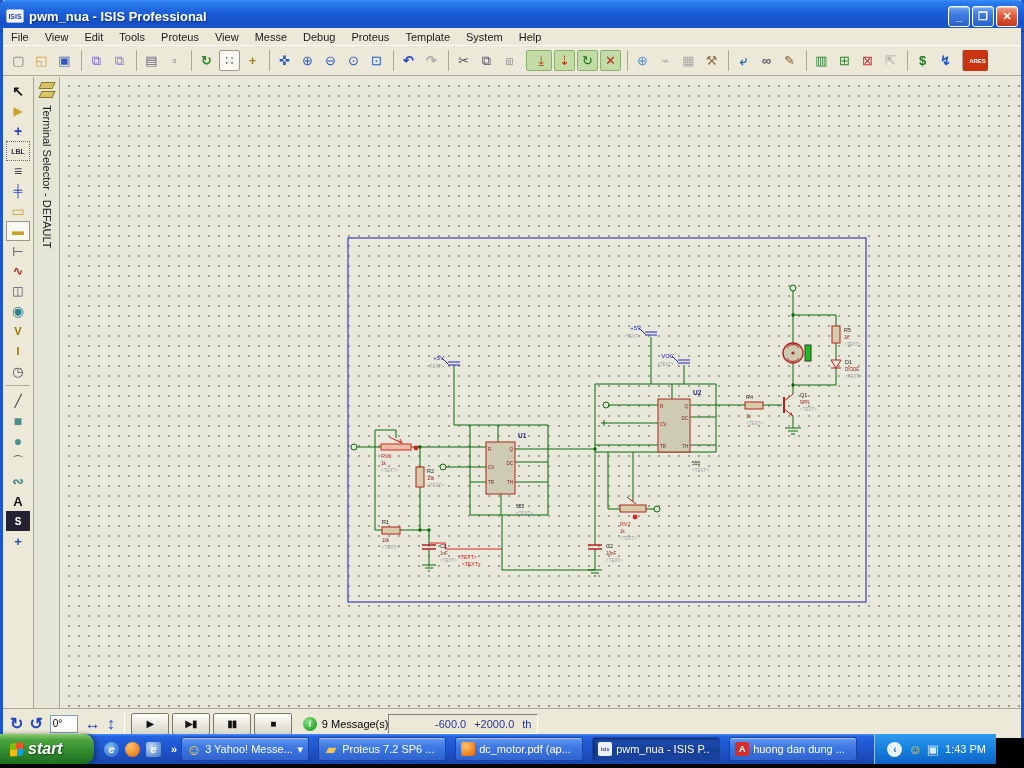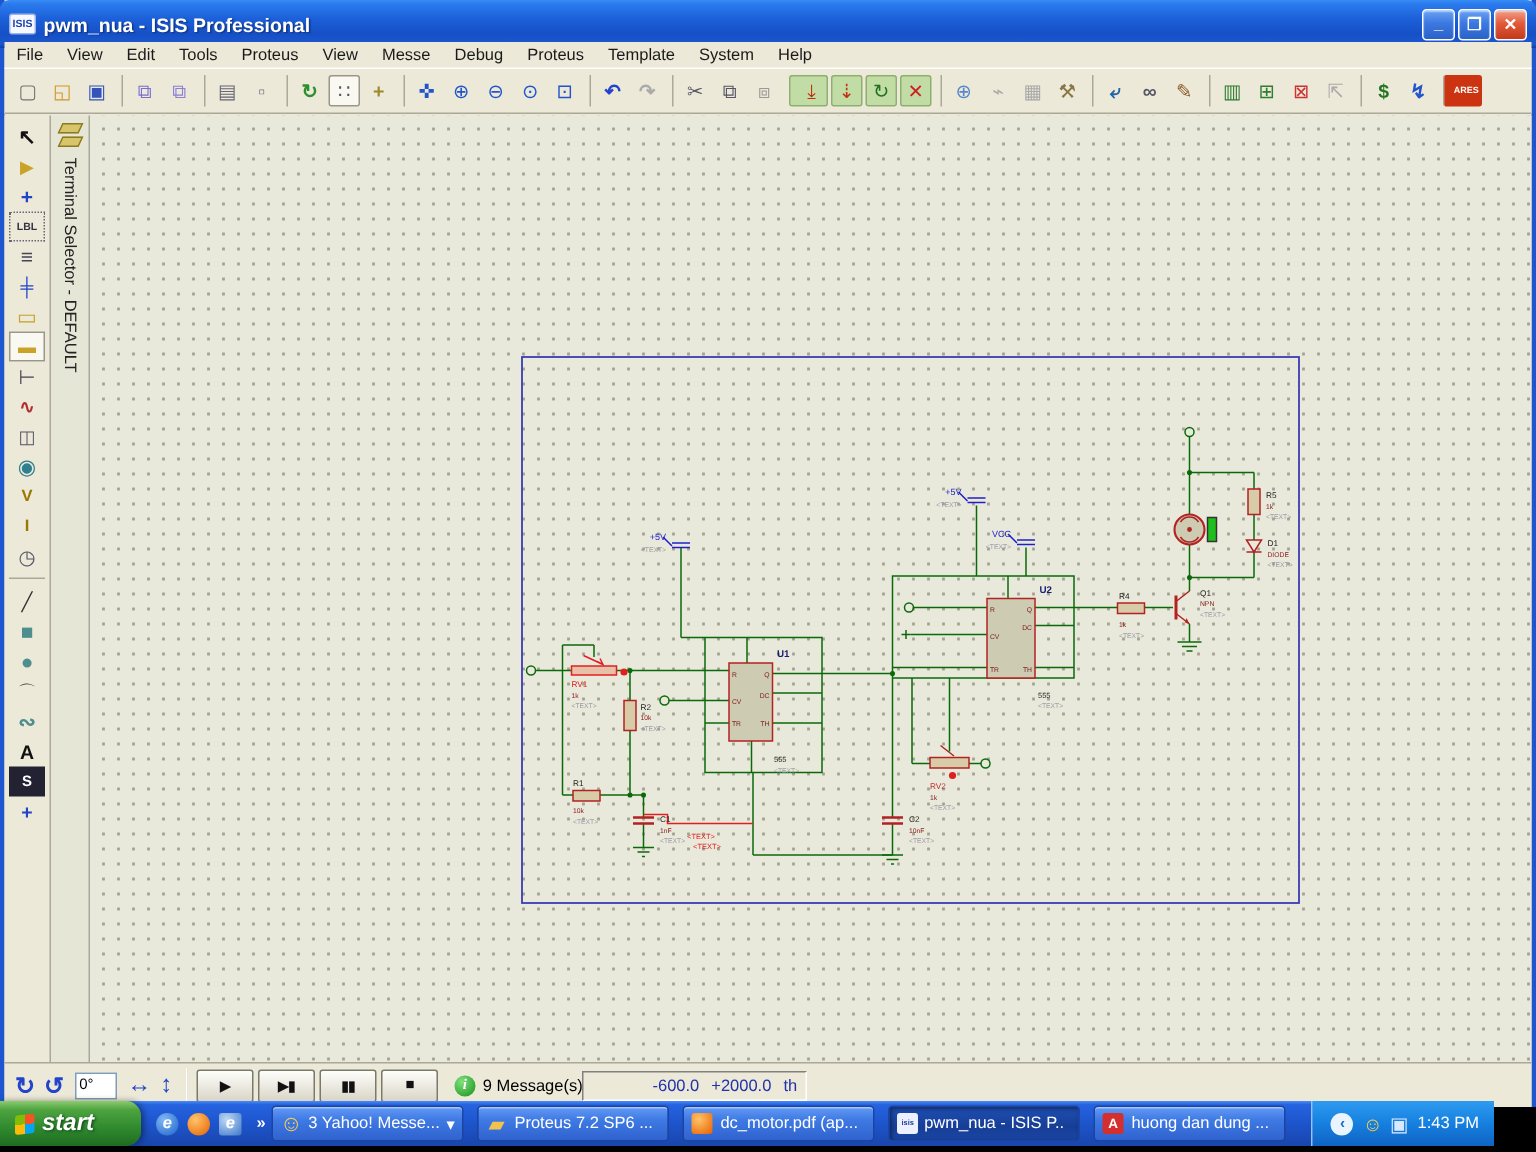--- a/index.html
+++ b/index.html
@@ -63,21 +63,21 @@
     font-size:10px; color:#111; letter-spacing:-1px; }
   .info-ico { width:14px; height:14px; border-radius:50%; background:radial-gradient(circle at 35% 30%,#7FE07F,#159015);
     color:#fff; font-size:10px; font-weight:bold; display:flex; align-items:center; justify-content:center; margin:0 5px 0 8px; font-family:"Liberation Serif",serif; font-style:italic; }
   .sheet-box { flex:1; height:20px; background:#fff; border:1px solid; border-color:#808080 #fff #fff #808080;
     margin:0 8px; padding:2px 5px; font-size:11px; color:#111; }
   .coord-box { width:150px; height:20px; border:1px solid; border-color:#808080 #fff #fff #808080;
     display:flex; align-items:center; justify-content:flex-end; gap:8px; padding:0 6px; color:#2233AA; font-size:11px; }
 
   
   .taskbar { position:absolute; left:0; top:734px; width:996px; height:30px;
-    background:linear-gradient(180deg,#4A8CF7 0%,#2663E0 8%,#1E56CF 45%,#1945AC 100%); display:flex; align-items:center;text-align:center; }
+    background:linear-gradient(180deg,#4A8CF7 0%,#2663E0 8%,#1E56CF 45%,#1945AC 100%); display:flex; align-items:center; }
   .startbtn { height:30px; width:94px; display:flex; align-items:center; gap:5px; padding:0 10px;
     background:linear-gradient(180deg,#8BCB6F 0%,#4DA33F 20%,#2F8A2E 60%,#1F6B20 100%);
     border-radius:0 10px 10px 0; box-shadow:2px 0 4px rgba(0,0,0,.4); color:#fff; font-size:16px;
     font-weight:bold; font-style:italic; text-shadow:1px 1px 2px #14481A; }
   .flag { width:13px; height:13px; border-radius:2px; transform:skewY(-6deg);
     background:conic-gradient(#F35325 0 25%,#05A6F0 0 50%,#FFBA08 0 75%,#81BC06 0); }
   .ql { display:flex; align-items:center; gap:6px; padding:0 10px; }
   .ql-ico { width:15px; height:15px; border-radius:50%; color:#fff; font-size:11px; font-weight:bold;
     font-style:italic; display:flex; align-items:center; justify-content:center; }
   .ico-ie { background:radial-gradient(circle at 35% 30%,#7FB9F7,#1E62C8); }

